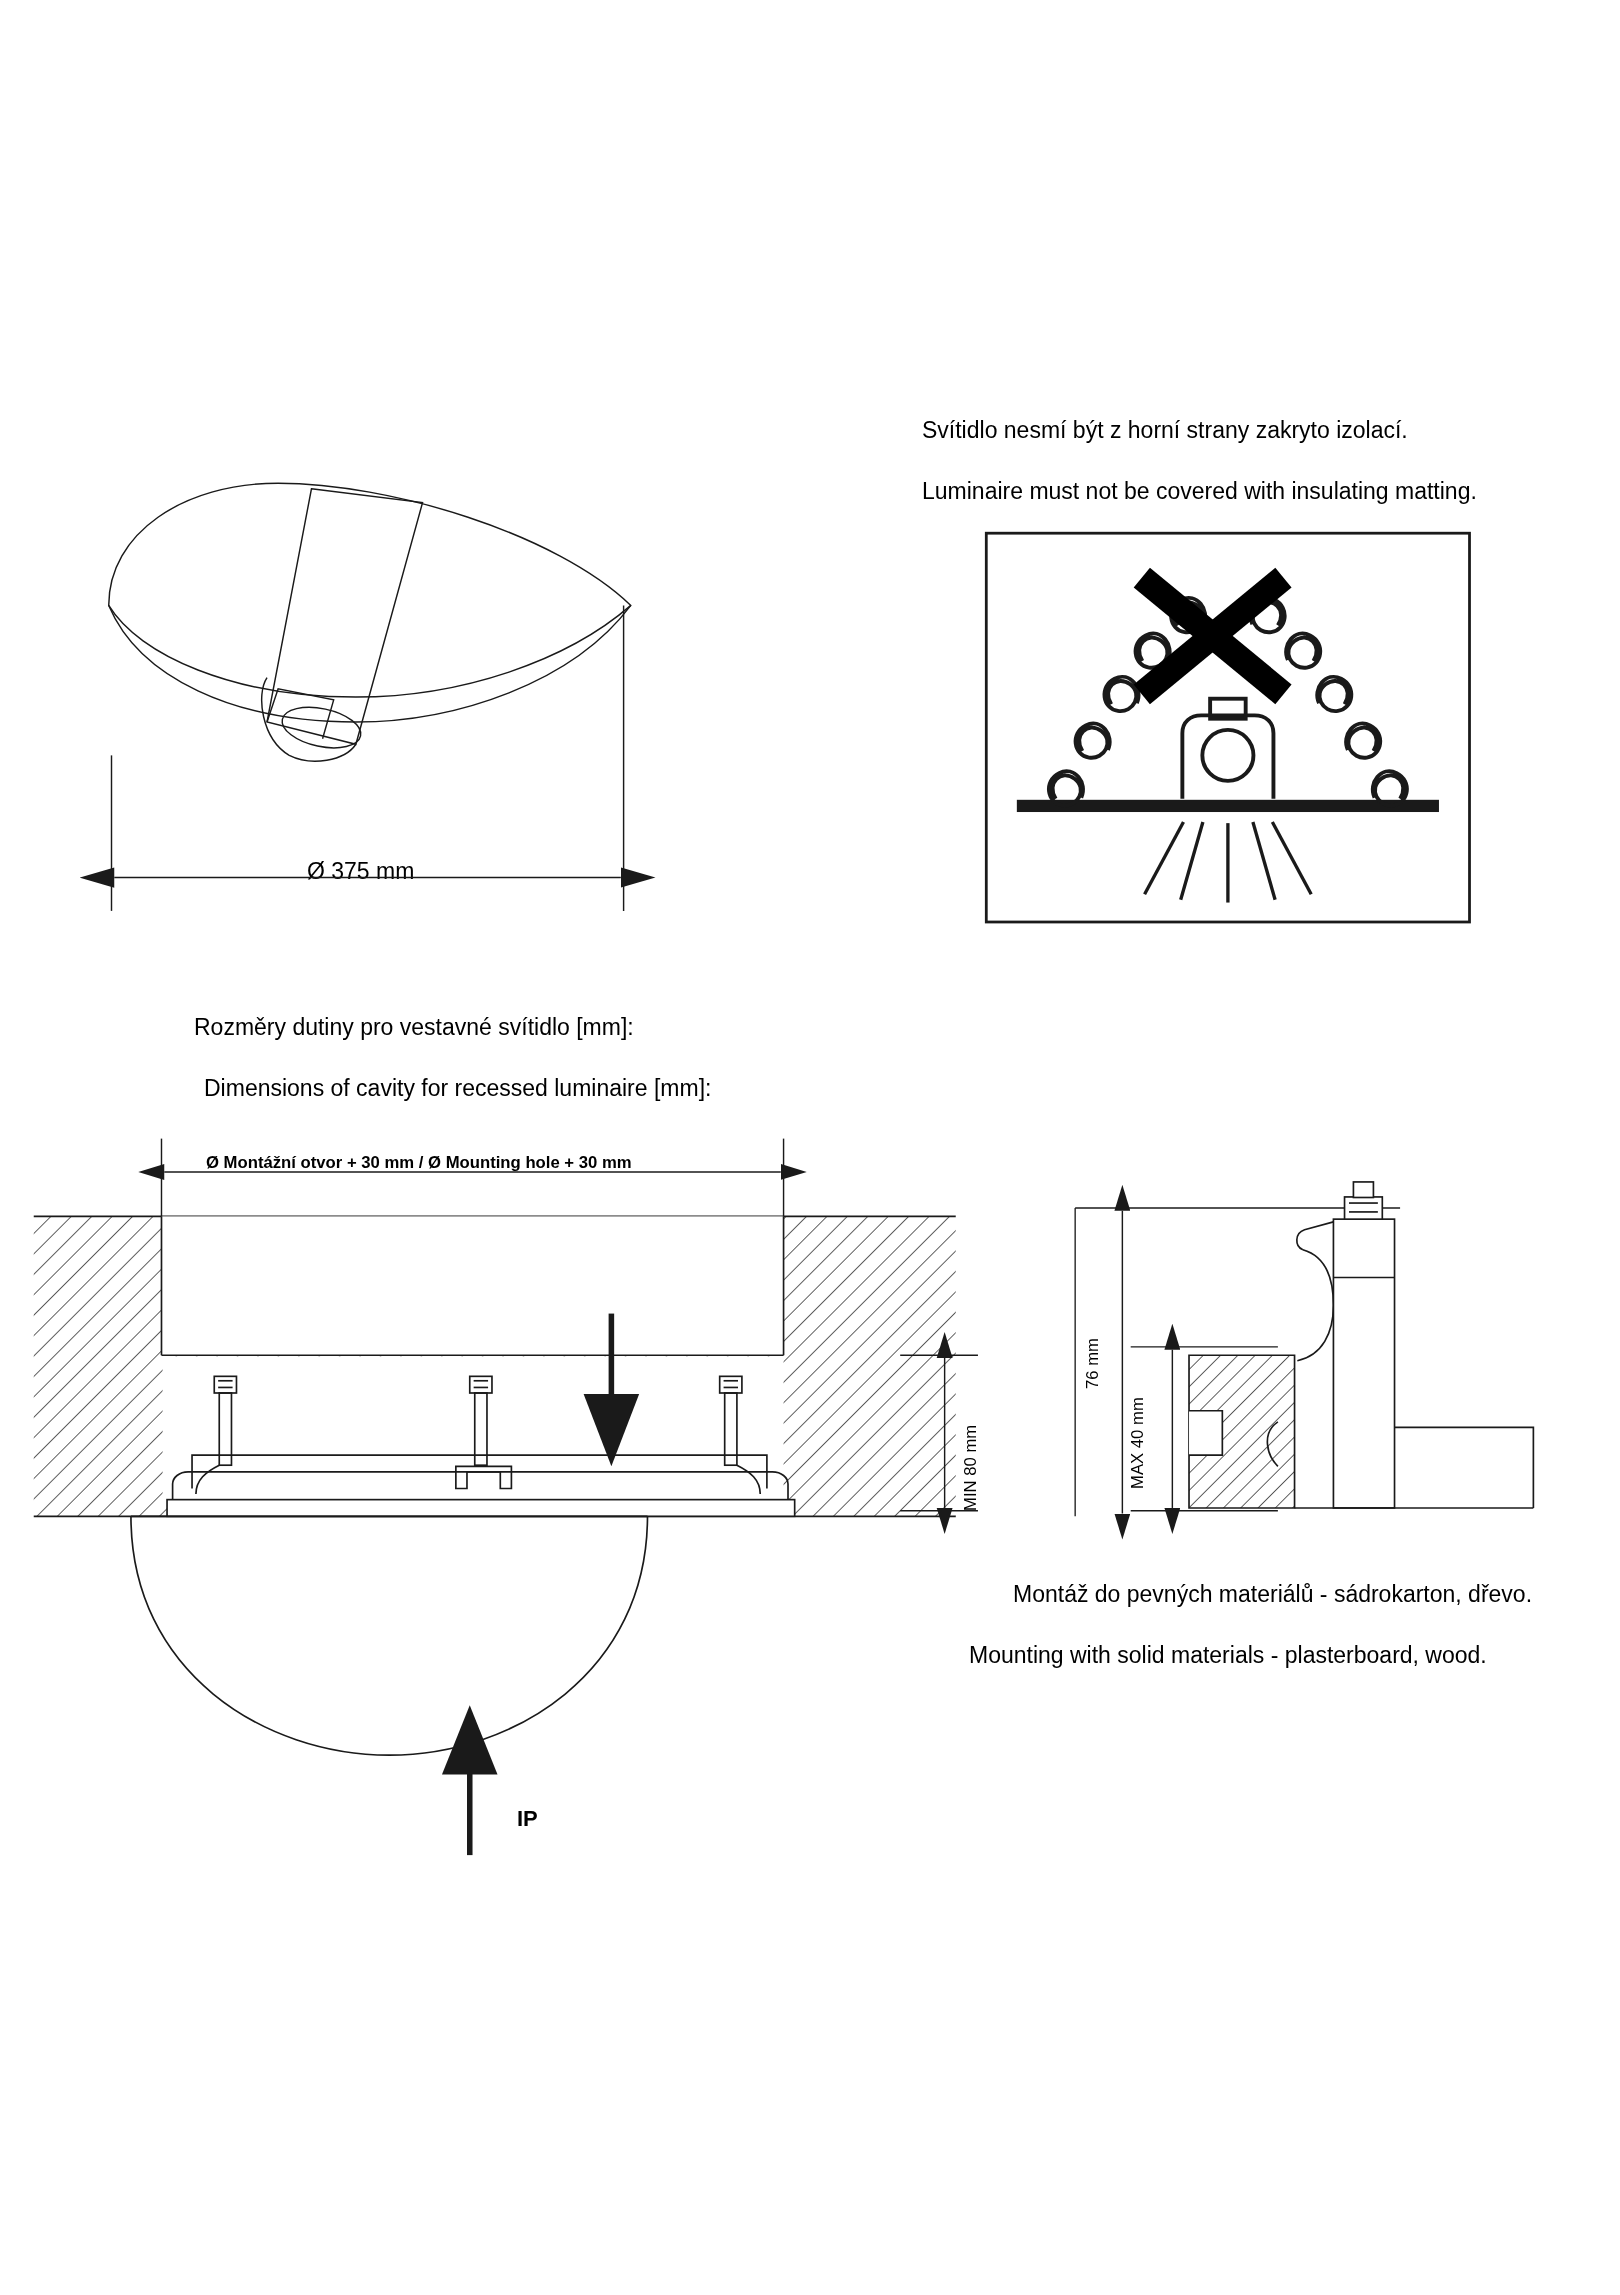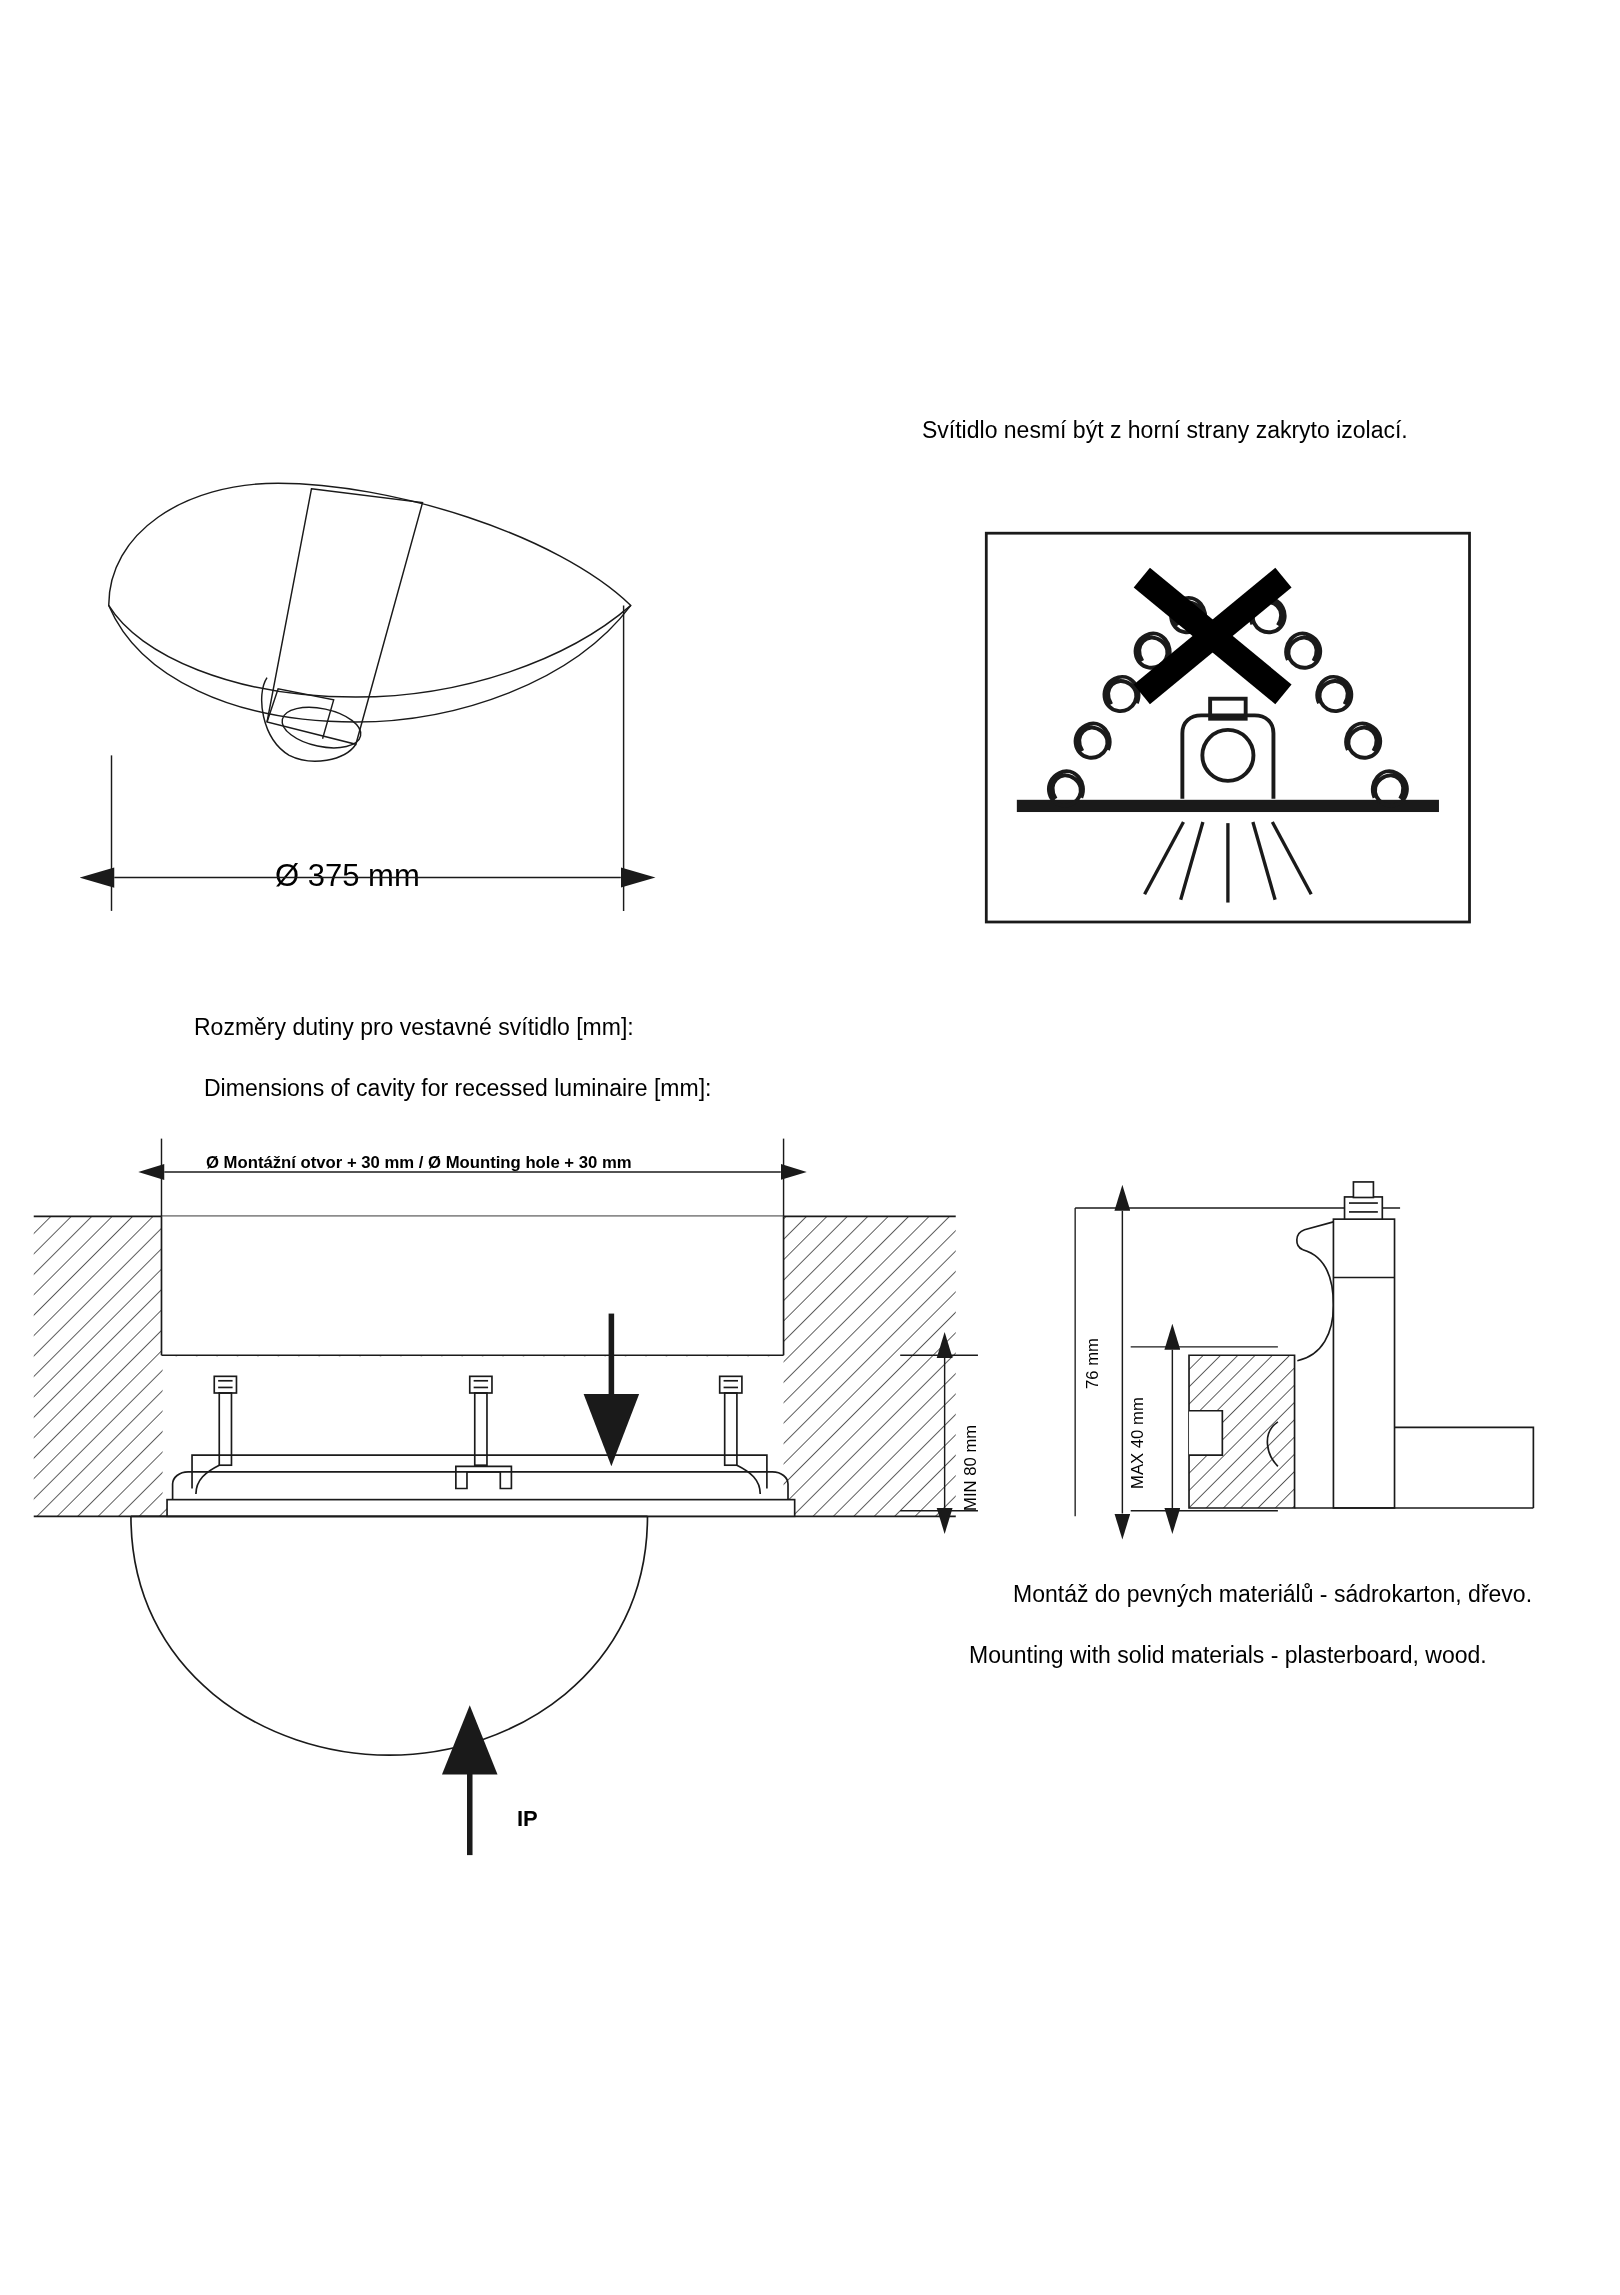--- a/index.html
+++ b/index.html
@@ -26,21 +26,22 @@
     white-space: nowrap;
     color: #000;
   }
   .t-main {
     font-size: 23px;
   }
   .t-small {
     font-size: 16.7px;
   }
   .t-dim {
-    font-size: 31px;
+    font-size: 23px;
+    margin-left: 32px;
   }
   .t-bold-ip {
     font-weight: bold;
     font-size: 22px;
   }
   .t-bold-ip20 {
     font-weight: bold;
     font-size: 32px;
   }
   .vert {
@@ -54,20 +55,21 @@
     height: 2295px;
     pointer-events: none;
   }
 </style>
 </head>
 <body>
 
 <div class="page">
 
   <div class="txt t-main" style="left:922px; top:417px;">Svítidlo nesmí být z horní strany zakryto izolací.</div>
+  <div class="txt t-main" style="left:922px; top:478px;">Luminaire must not be covered with insulating matting.</div>
 
   <div class="txt t-dim" style="left:275px; top:858px;">Ø 375 mm</div>
 
   <div class="txt t-main" style="left:194px; top:1014px;">Rozměry dutiny pro vestavné svítidlo [mm]:</div>
   <div class="txt t-main" style="left:204px; top:1075px;">Dimensions of cavity for recessed luminaire [mm]:</div>
 
   <div class="txt t-small" style="left:206px; top:1153px;font-weight:bold;">Ø Montážní otvor + 30 mm / Ø Mounting hole + 30 mm</div>
 
   <div class="txt t-bold-ip" style="left:517px; top:1806px;">IP</div>
 

